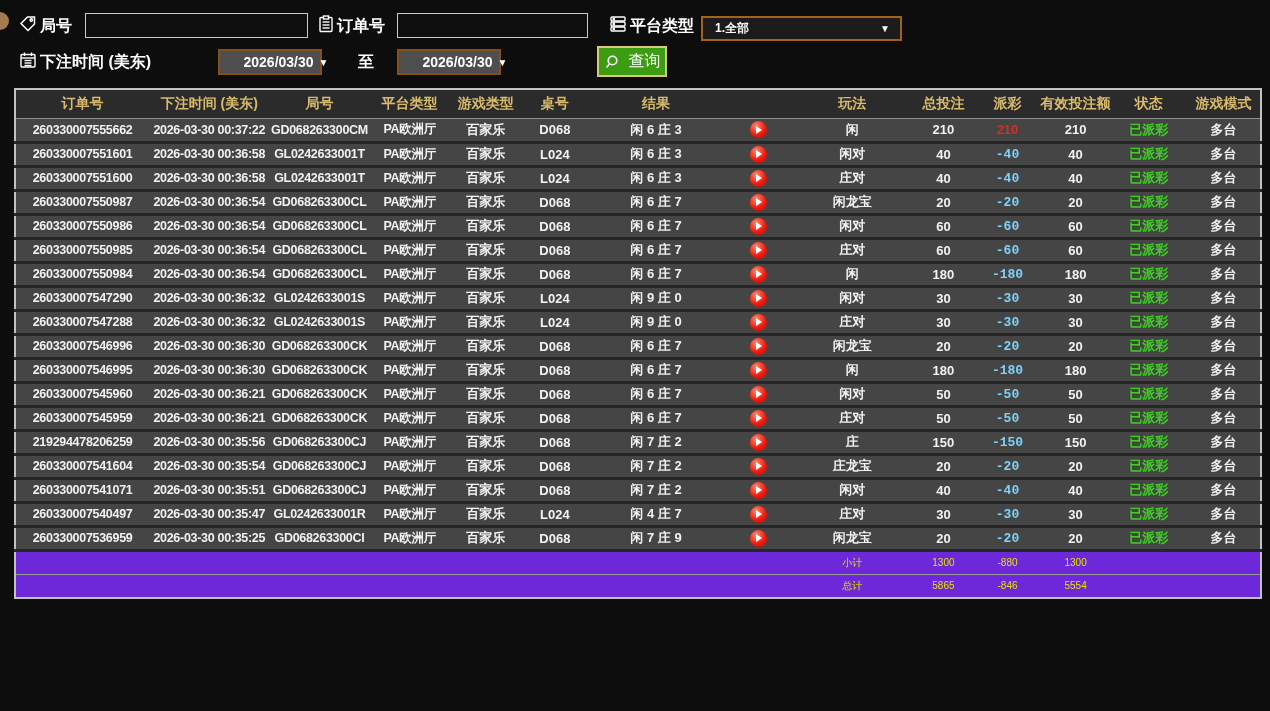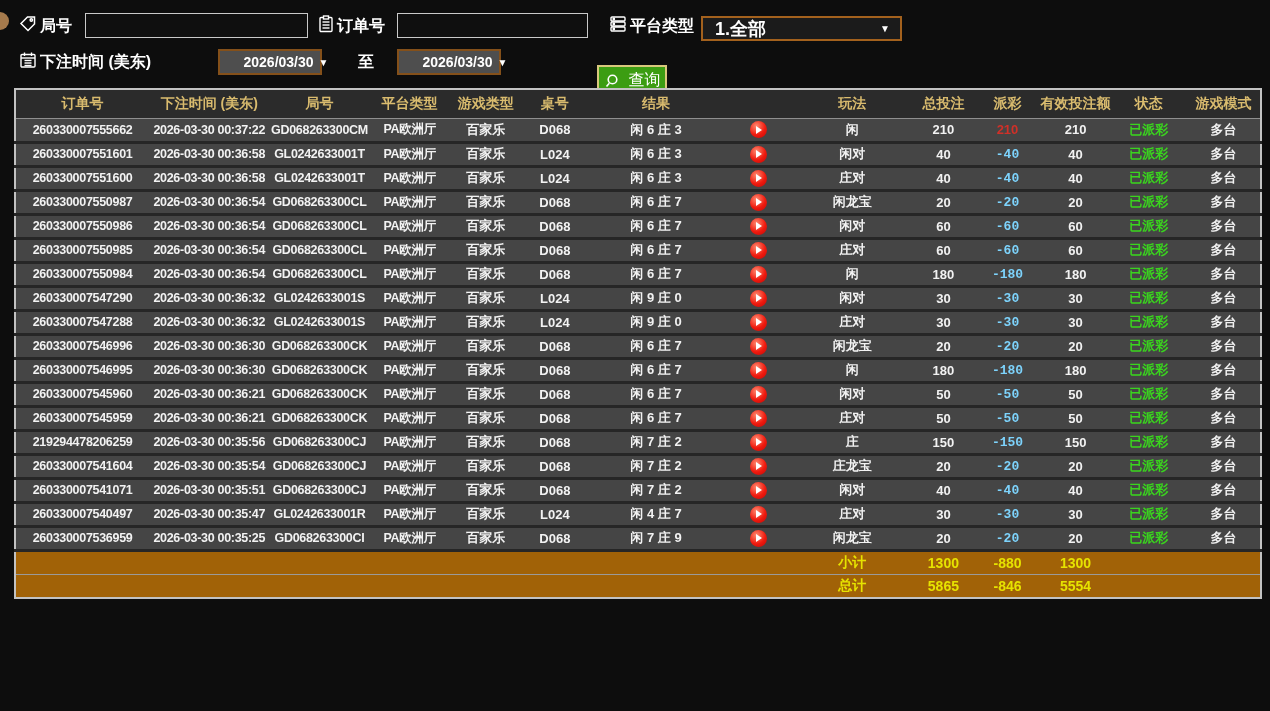--- a/index.html
+++ b/index.html
@@ -18,48 +18,48 @@
     border-radius:50%; background:#a57a4c; }
   .flabel { position:absolute; color:#ffffff; font-size:16px; line-height:26px; white-space:nowrap; }
   .ficon { position:absolute; width:18px; height:18px; }
   .ficon svg { width:18px; height:18px; display:block; }
   .txt-input { position:absolute; height:25px; background:#0f0f0f;
     border:1px solid #c9c9c9; color:#fff; font-family:"Liberation Sans",sans-serif;
     font-weight:bold; font-size:14px; padding:0 6px; }
   .select-box { position:absolute; left:701px; top:16px; width:201px; height:25px;
     background:#1b1b1b; border:2px solid #a3611d; display:flex; align-items:center;
     padding:0 10px 0 12px; cursor:pointer; }
-  .select-box .sel-val { font-size:18px; color:#fff; }
+  .select-box .sel-val { font-size:12px; color:#fff; }
   .select-box .arrow { margin-left:auto; font-size:10px; color:#fff; }
   .date-btn { position:absolute; top:49px; width:104px; height:26px; background:#4e4e4e;
     border:2px solid #84501a; color:#fff; display:flex; align-items:center; justify-content:center;
     gap:5px; font-size:14px; cursor:pointer;padding-left:32px; }
   .date-btn .arrow { font-size:10px; }
   .search-btn { position:absolute; left:597px; top:46px; height:31px; width:70px;
     background:#3c9d12; border:2px solid #d9c87c; color:#fff; display:flex;
-    align-items:center; justify-content:center; gap:9px; font-size:16px; cursor:pointer;margin-top:19px; }
+    align-items:center; justify-content:center; gap:9px; font-size:16px; cursor:pointer; }
   .search-btn svg { width:16px; height:16px; }
   
   table { position:absolute; left:14px; top:88px; width:1248px;
     border-collapse:collapse; table-layout:fixed; border:2px solid #c2c2c2; }
   thead th { background:#2b2b2b; color:#d9bb6e; font-size:14px; height:29px;
     text-align:center; border-bottom:1px solid #8f8f8f; font-weight:bold; }
   tbody td { background:#454545; color:#f2f2f2; font-size:13px; height:24px;
     text-align:center; border-bottom:3px solid #262626; white-space:nowrap; overflow:hidden; }
   tbody td.small { font-size:12.5px; letter-spacing:-0.3px; }
   td.cell-payout.pos { color:#d03028; }
   td.cell-payout.neg { color:#7dd3fc;font-family:Liberation Mono, monospace; }
   td.cell-status { color:#3ad41e; }
   .play-icon { position:relative; width:17px; height:17px; border-radius:50%;
     display:inline-block; vertical-align:middle; cursor:pointer;
     background:radial-gradient(circle at 38% 30%, #ff8a70 0%, #ef1a0e 55%, #bf0707 100%); }
   .play-icon::after { content:""; position:absolute; left:6px; top:4.5px;
     border-left:6px solid #fff; border-top:4px solid transparent; border-bottom:4px solid transparent; }
-  tfoot td { background:#a16207; color:#e6e300; font-size:14px; height:24px;
-    text-align:center; border-top:1px solid #9a9a9a; font-weight:bold; }
+  tfoot td { background:#6d28d9; color:#e6e300; font-size:10px; height:24px;
+    text-align:center; border-top:1px solid #9a9a9a; font-weight:normal; }
 </style>
 </head>
 <body>
 
 <div class="topbar">
   <div class="corner-dot"></div>
 
   <span class="ficon" style="left:19px; top:15px;">
     <svg viewBox="0 0 18 18" fill="none" stroke="#ffffff" stroke-width="1.5">
       <path d="M2 8.5 L8.5 2 H15.5 V9 L9 15.5 Z"></path>

